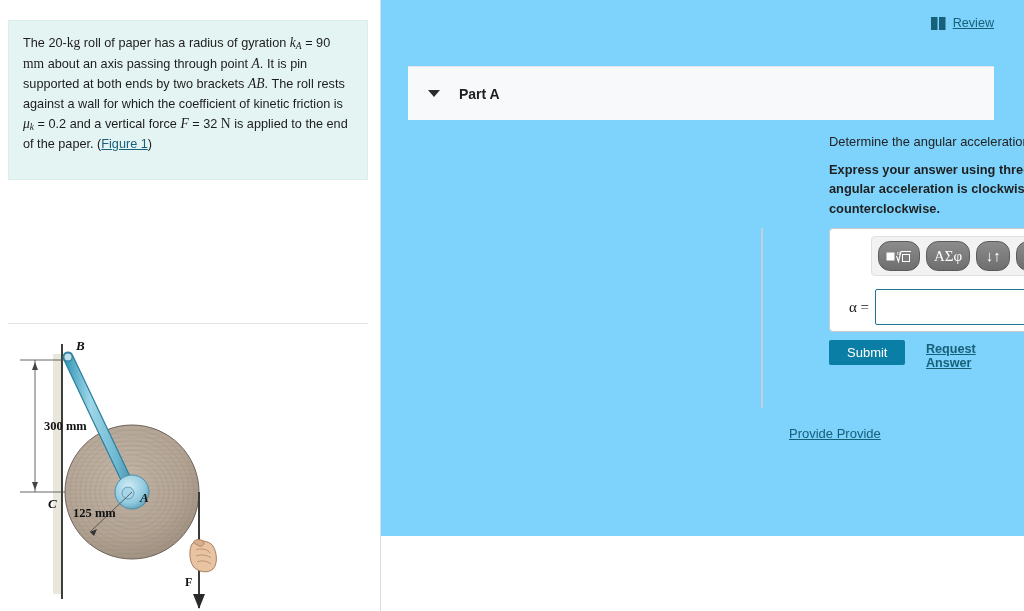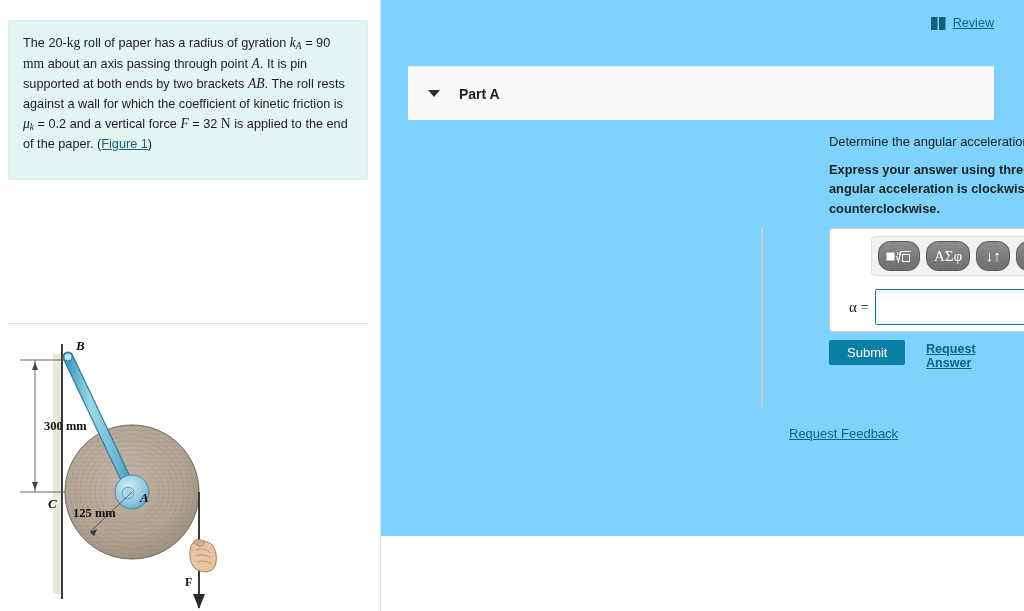--- a/index.html
+++ b/index.html
@@ -284,16 +284,16 @@
       <div class="ans-row">
         <div class="alpha">α =</div>
         <input class="ans-input" type="text" placeholder="" style="">
 
       </div>
     </div>
 
     <button class="submit-btn">Submit</button>
     <span class="request-link">Request Answer</span>
 
-    <span class="feedback-link">Request Feedback</span>
+    <span class="feedback-link">Provide Provide</span>
 
   </div>
 </div>
 
 </body></html>

